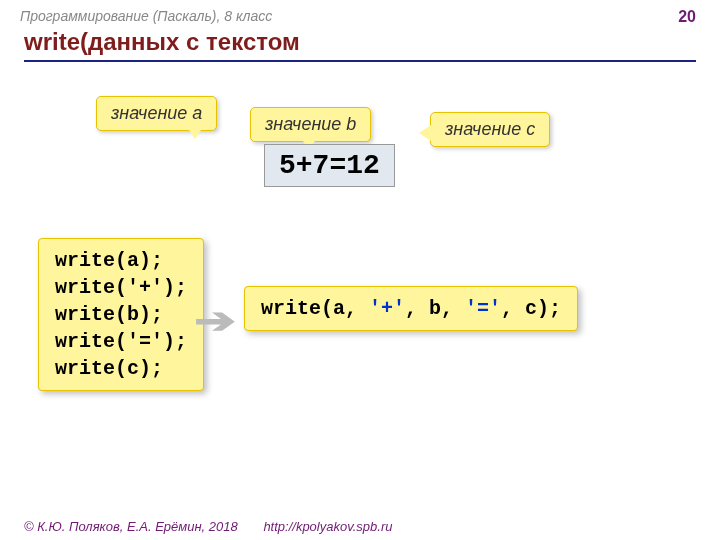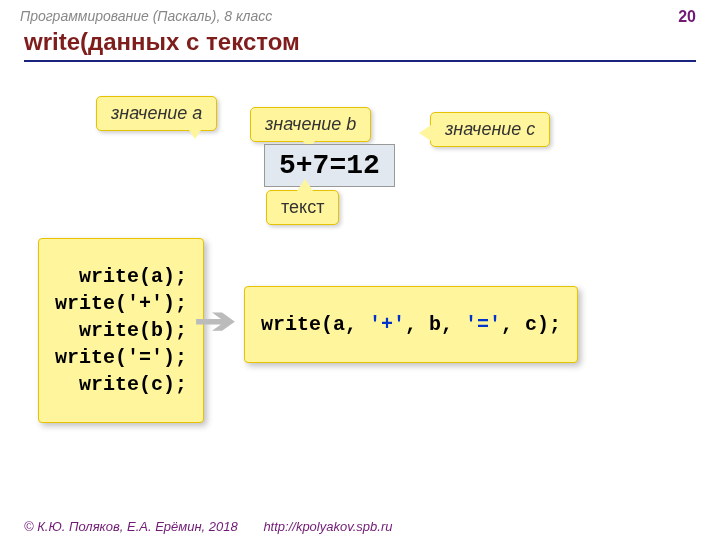--- a/index.html
+++ b/index.html
@@ -74,28 +74,27 @@
     padding: 5px 14px;
     font-family: "Courier New", monospace;
     font-size: 28px;
     font-weight: bold;
   }
   .code-block {
     position: absolute;
     background: #fff59d;
     border: 1px solid #e6c200;
     border-radius: 4px;
-    padding: 24px 16px;
+    padding: 8px 16px;
     font-family: "Courier New", monospace;
     font-size: 20px;
     font-weight: bold;
     box-shadow: 3px 3px 6px rgba(0,0,0,0.25);
     line-height: 1.35;
     white-space: pre;
-    text-align: right;
   }
   .arrow {
     position: absolute;
     left: 200px; top: 238px;
     color: #bbb;
     font-size: 36px;
     font-weight: bold;
     transform: scaleX(1.4);
   }
   .blue { color: #0033cc; }
@@ -133,24 +132,20 @@
 
   <div class="yellow-box" style="left:430px; top:50px;">
     <span>значение c</span>
     <div class="tail tail-left" style="left:-12px; top:12px;"></div>
   </div>
 
   <div class="output-box">
     <span>5+7=12</span>
   </div>
 
-  <div class="yellow-box" style="left:266px; top:128px; font-style:normal;">
-    <span>текст</span>
-    <div class="tail tail-up" style="left:30px; top:-12px;"></div>
-  </div>
 
   <div class="code-block" style="left:38px; top:176px;"><span>write(a);
 write('+');
 write(b);
 write('=');
 write(c);</span></div>
 
   <div class="arrow">➔</div>
 
   <div class="code-block" style="left:244px; top:224px;"><span>write(a,</span><span class="blue"> '+'</span><span>, b,</span><span class="blue"> '='</span><span>, c);</span></div>

